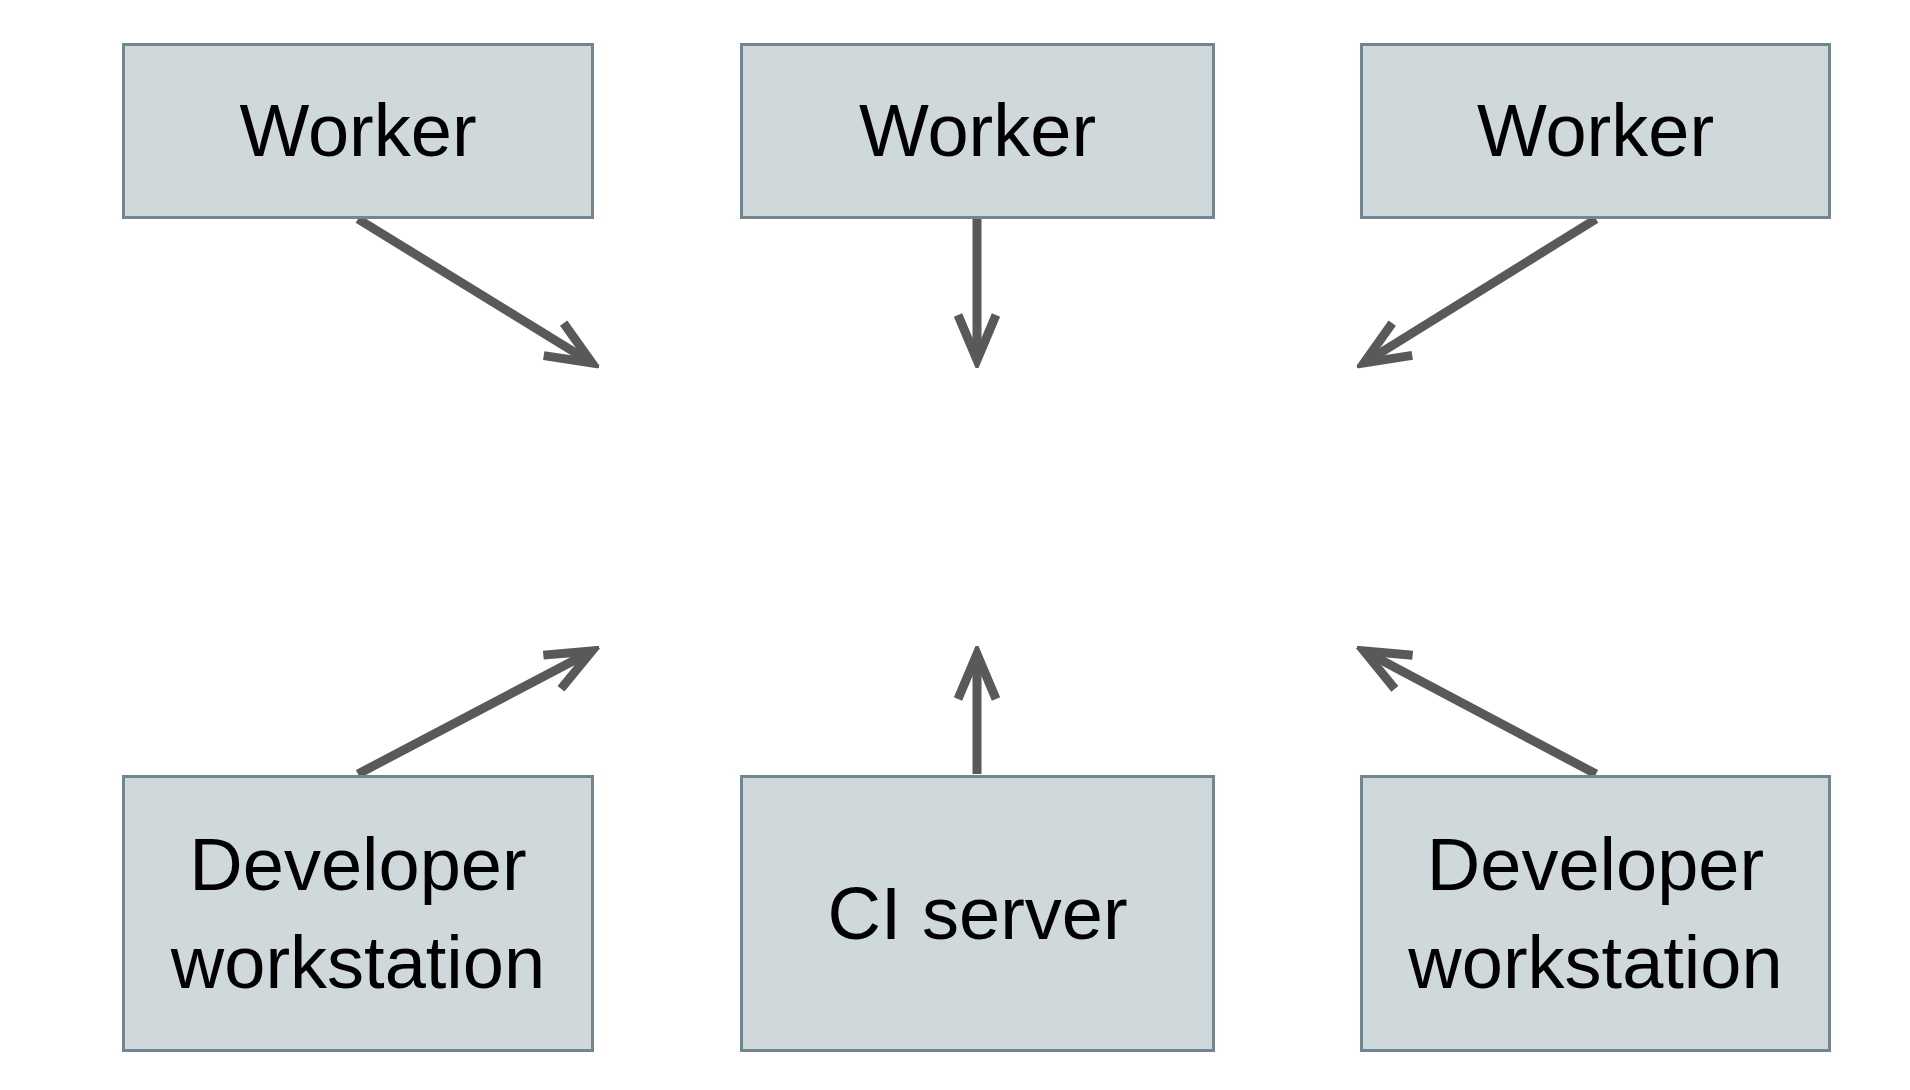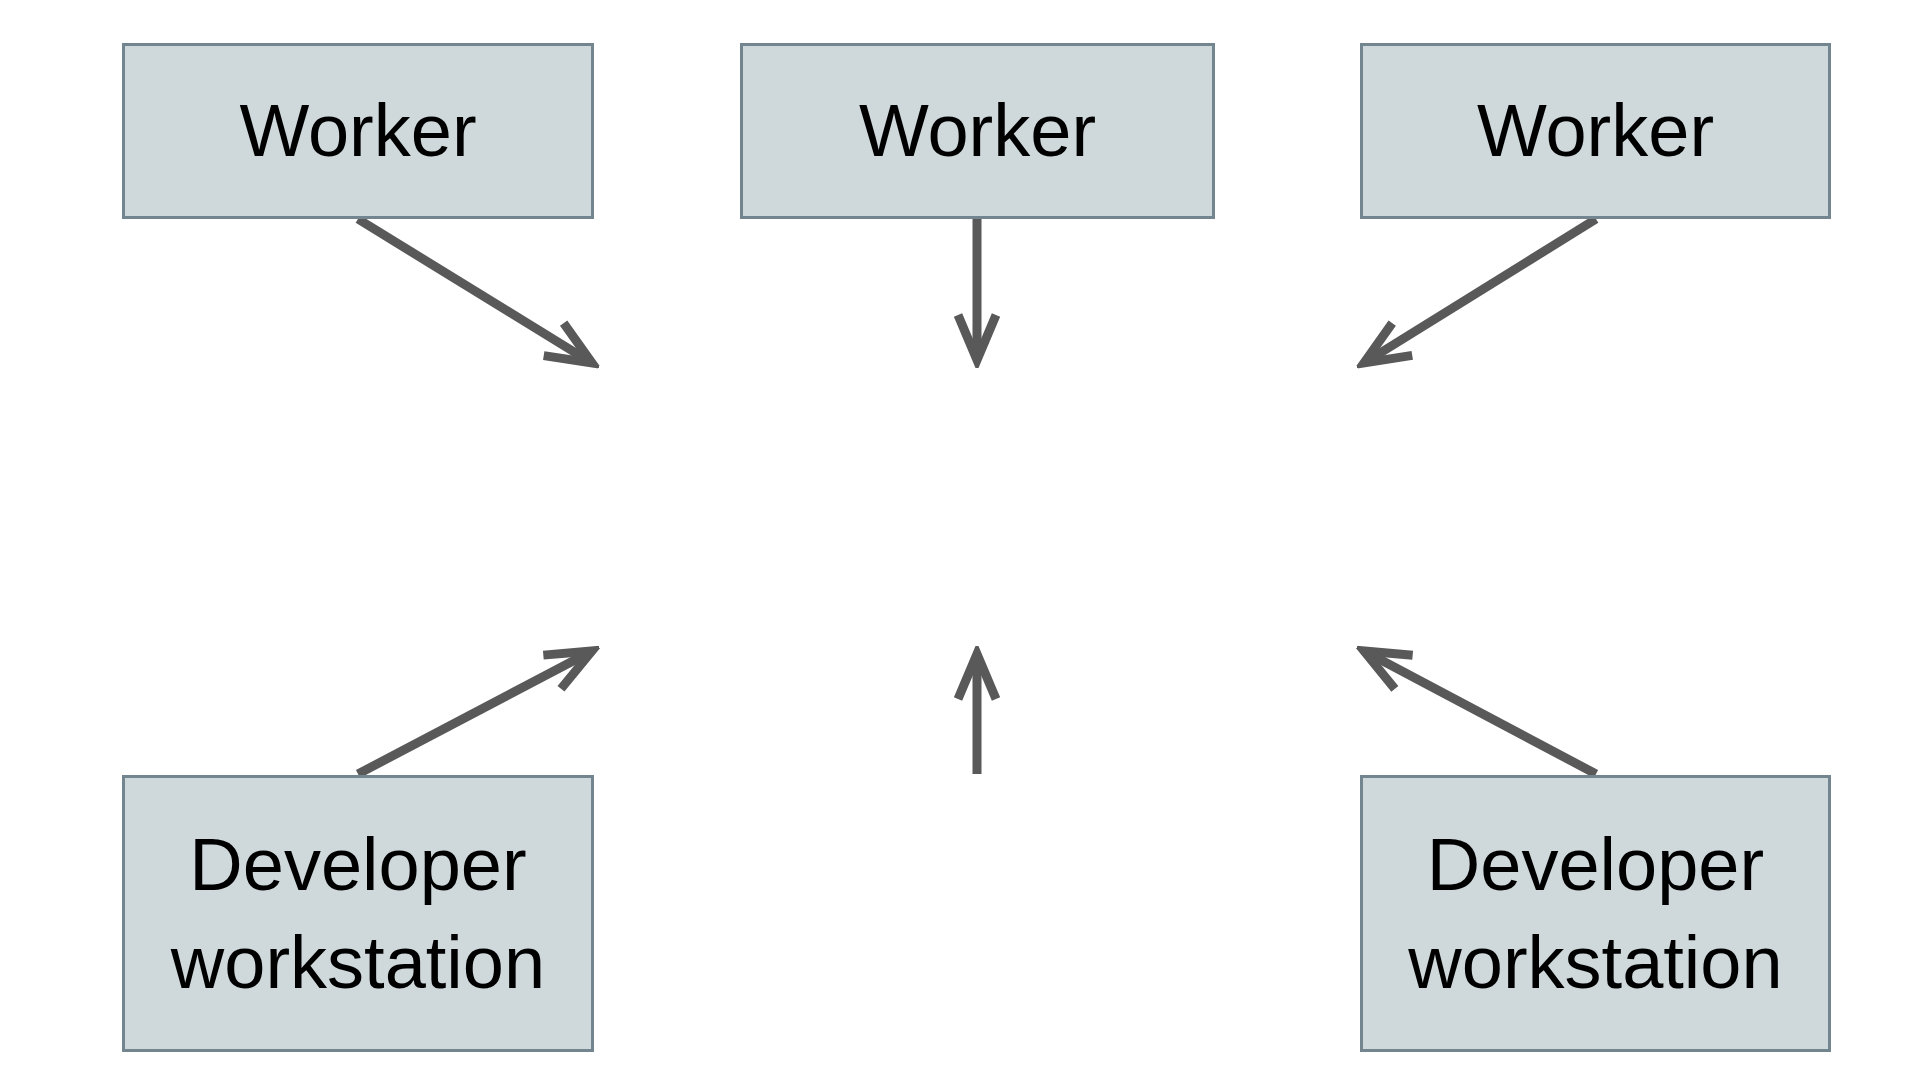--- a/index.html
+++ b/index.html
@@ -85,18 +85,21 @@
 
   <div class="node" id="worker-right">
     <span>Worker</span>
   </div>
 
 
   <div class="node" id="developer-left">
     <span>Developer workstation</span>
   </div>
 
+  <div class="node" id="ci-server">
+    <span>CI server</span>
+  </div>
 
   <div class="node" id="developer-right">
     <span>Developer workstation</span>
   </div>
 
 </div>
 
 </body></html>

